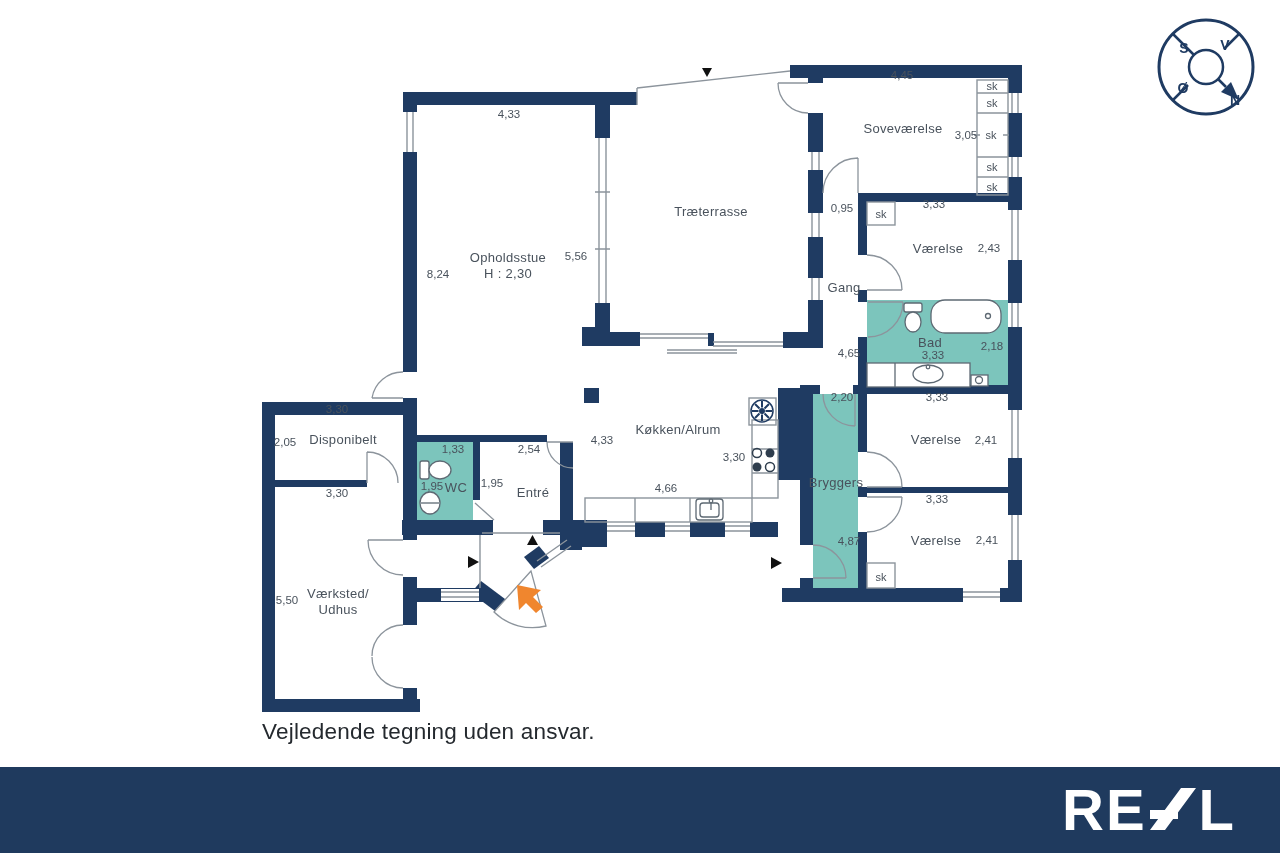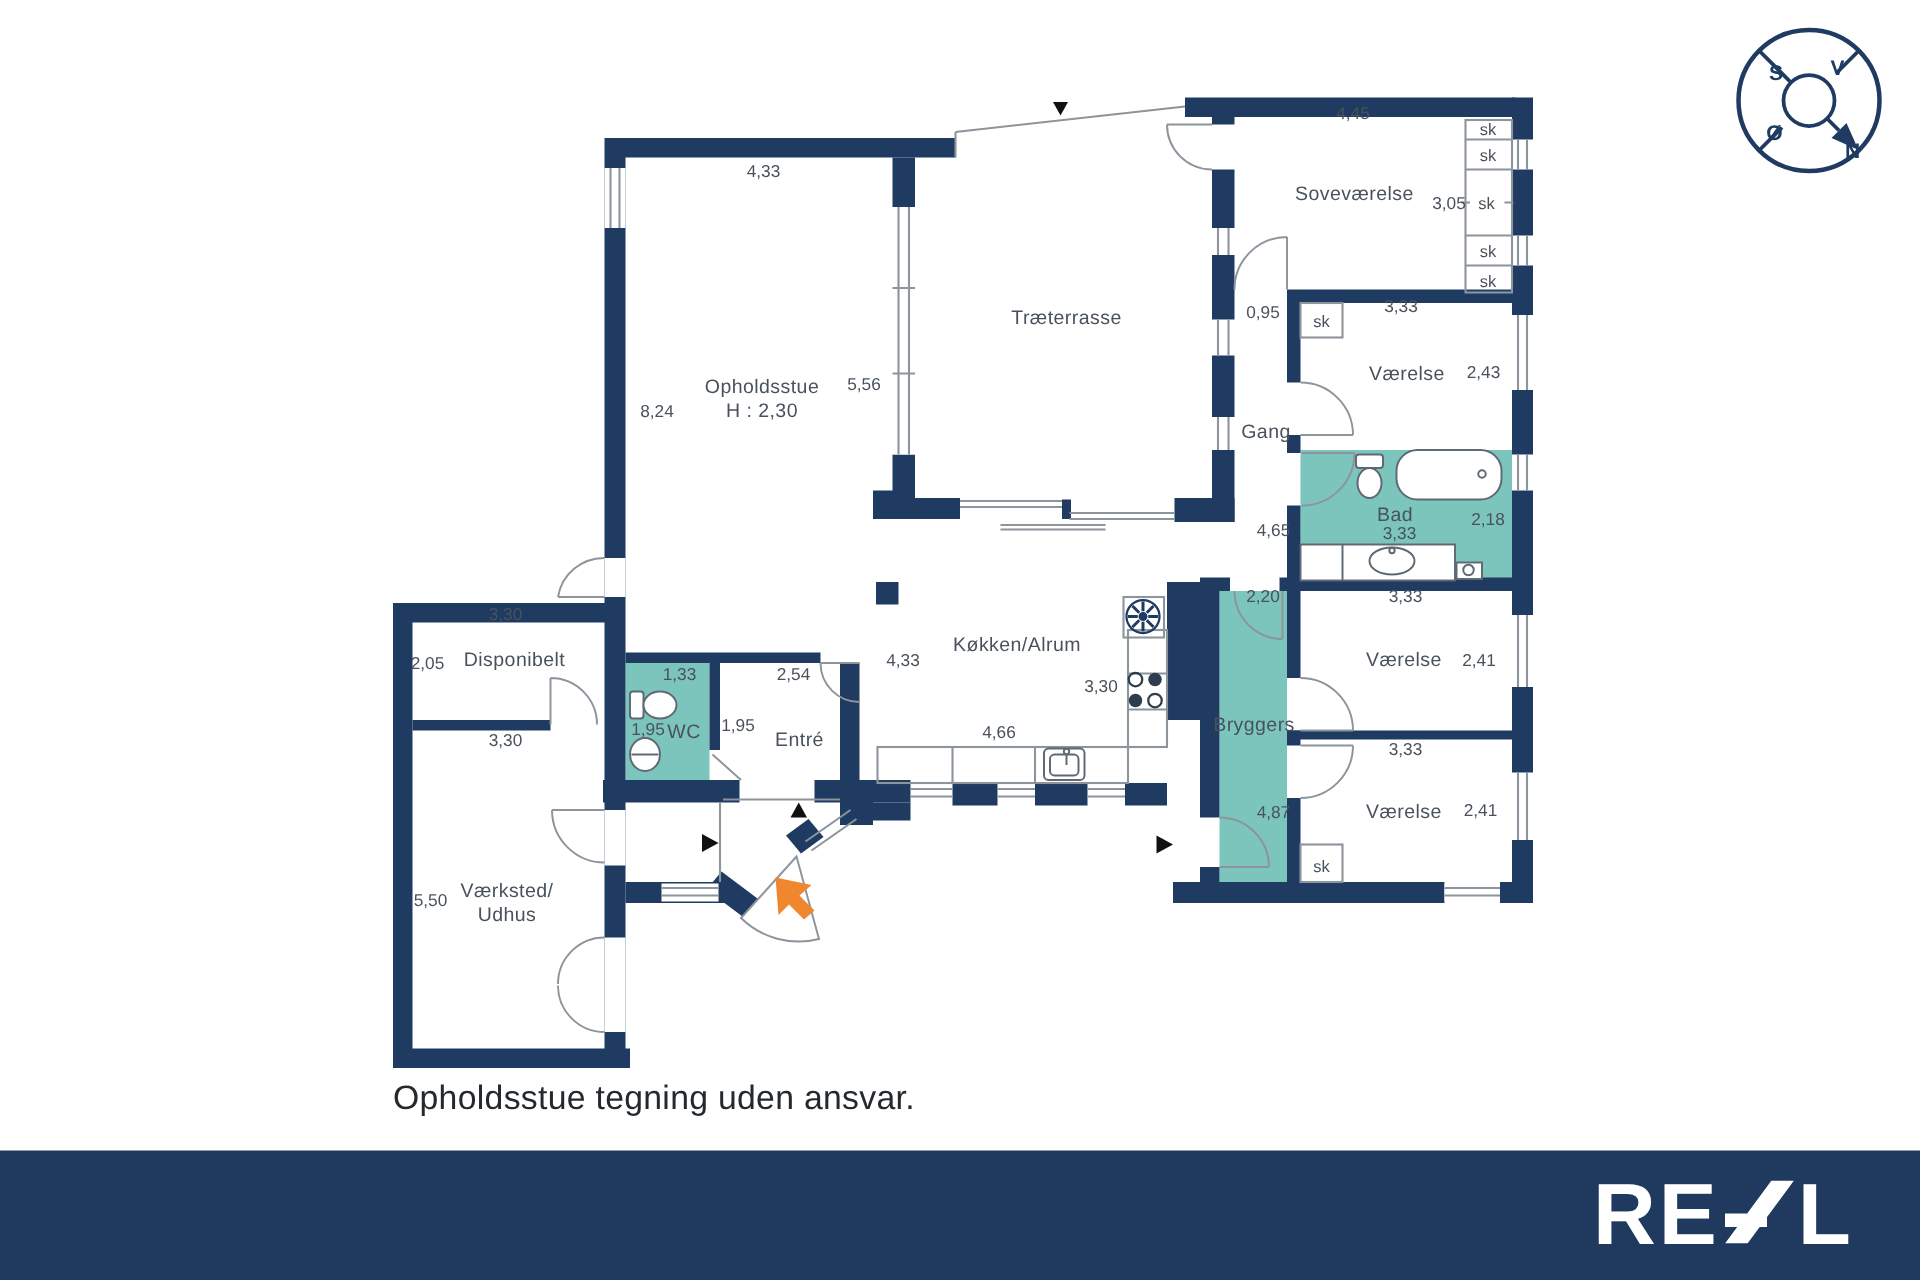--- a/index.html
+++ b/index.html
@@ -269,21 +269,21 @@
     <polygon points="1239,100 1221,92 1231,82" fill="#1F3B62"></polygon>
     <g text-anchor="middle" fill="#1F3B62">
       <text class="cletter" x="1184" y="53">S</text>
       <text class="cletter" x="1225" y="50">V</text>
       <text class="cletter" x="1183" y="93">Ø</text>
       <text class="cletter" x="1235" y="105">N</text>
     </g>
   </g>
 </svg>
 
-<div class="disclaimer">Opholdsstue tegning uden ansvar.</div>
+<div class="disclaimer">Vejledende tegning uden ansvar.</div>
 
 <div class="footer" style="background:#1F3A5E;">
   <div class="logo" aria-label="REAL">
     <span>R</span>
     <span>E</span>
     <svg width="46" height="42" viewBox="0 0 46 42">
       <path fill="#ffffff" d="M31,0 L46,0 L15,42 L0,42 Z M0,22 L28,22 L28,31 L0,31 Z"></path>
     </svg>
     <span>L</span>
   </div>

